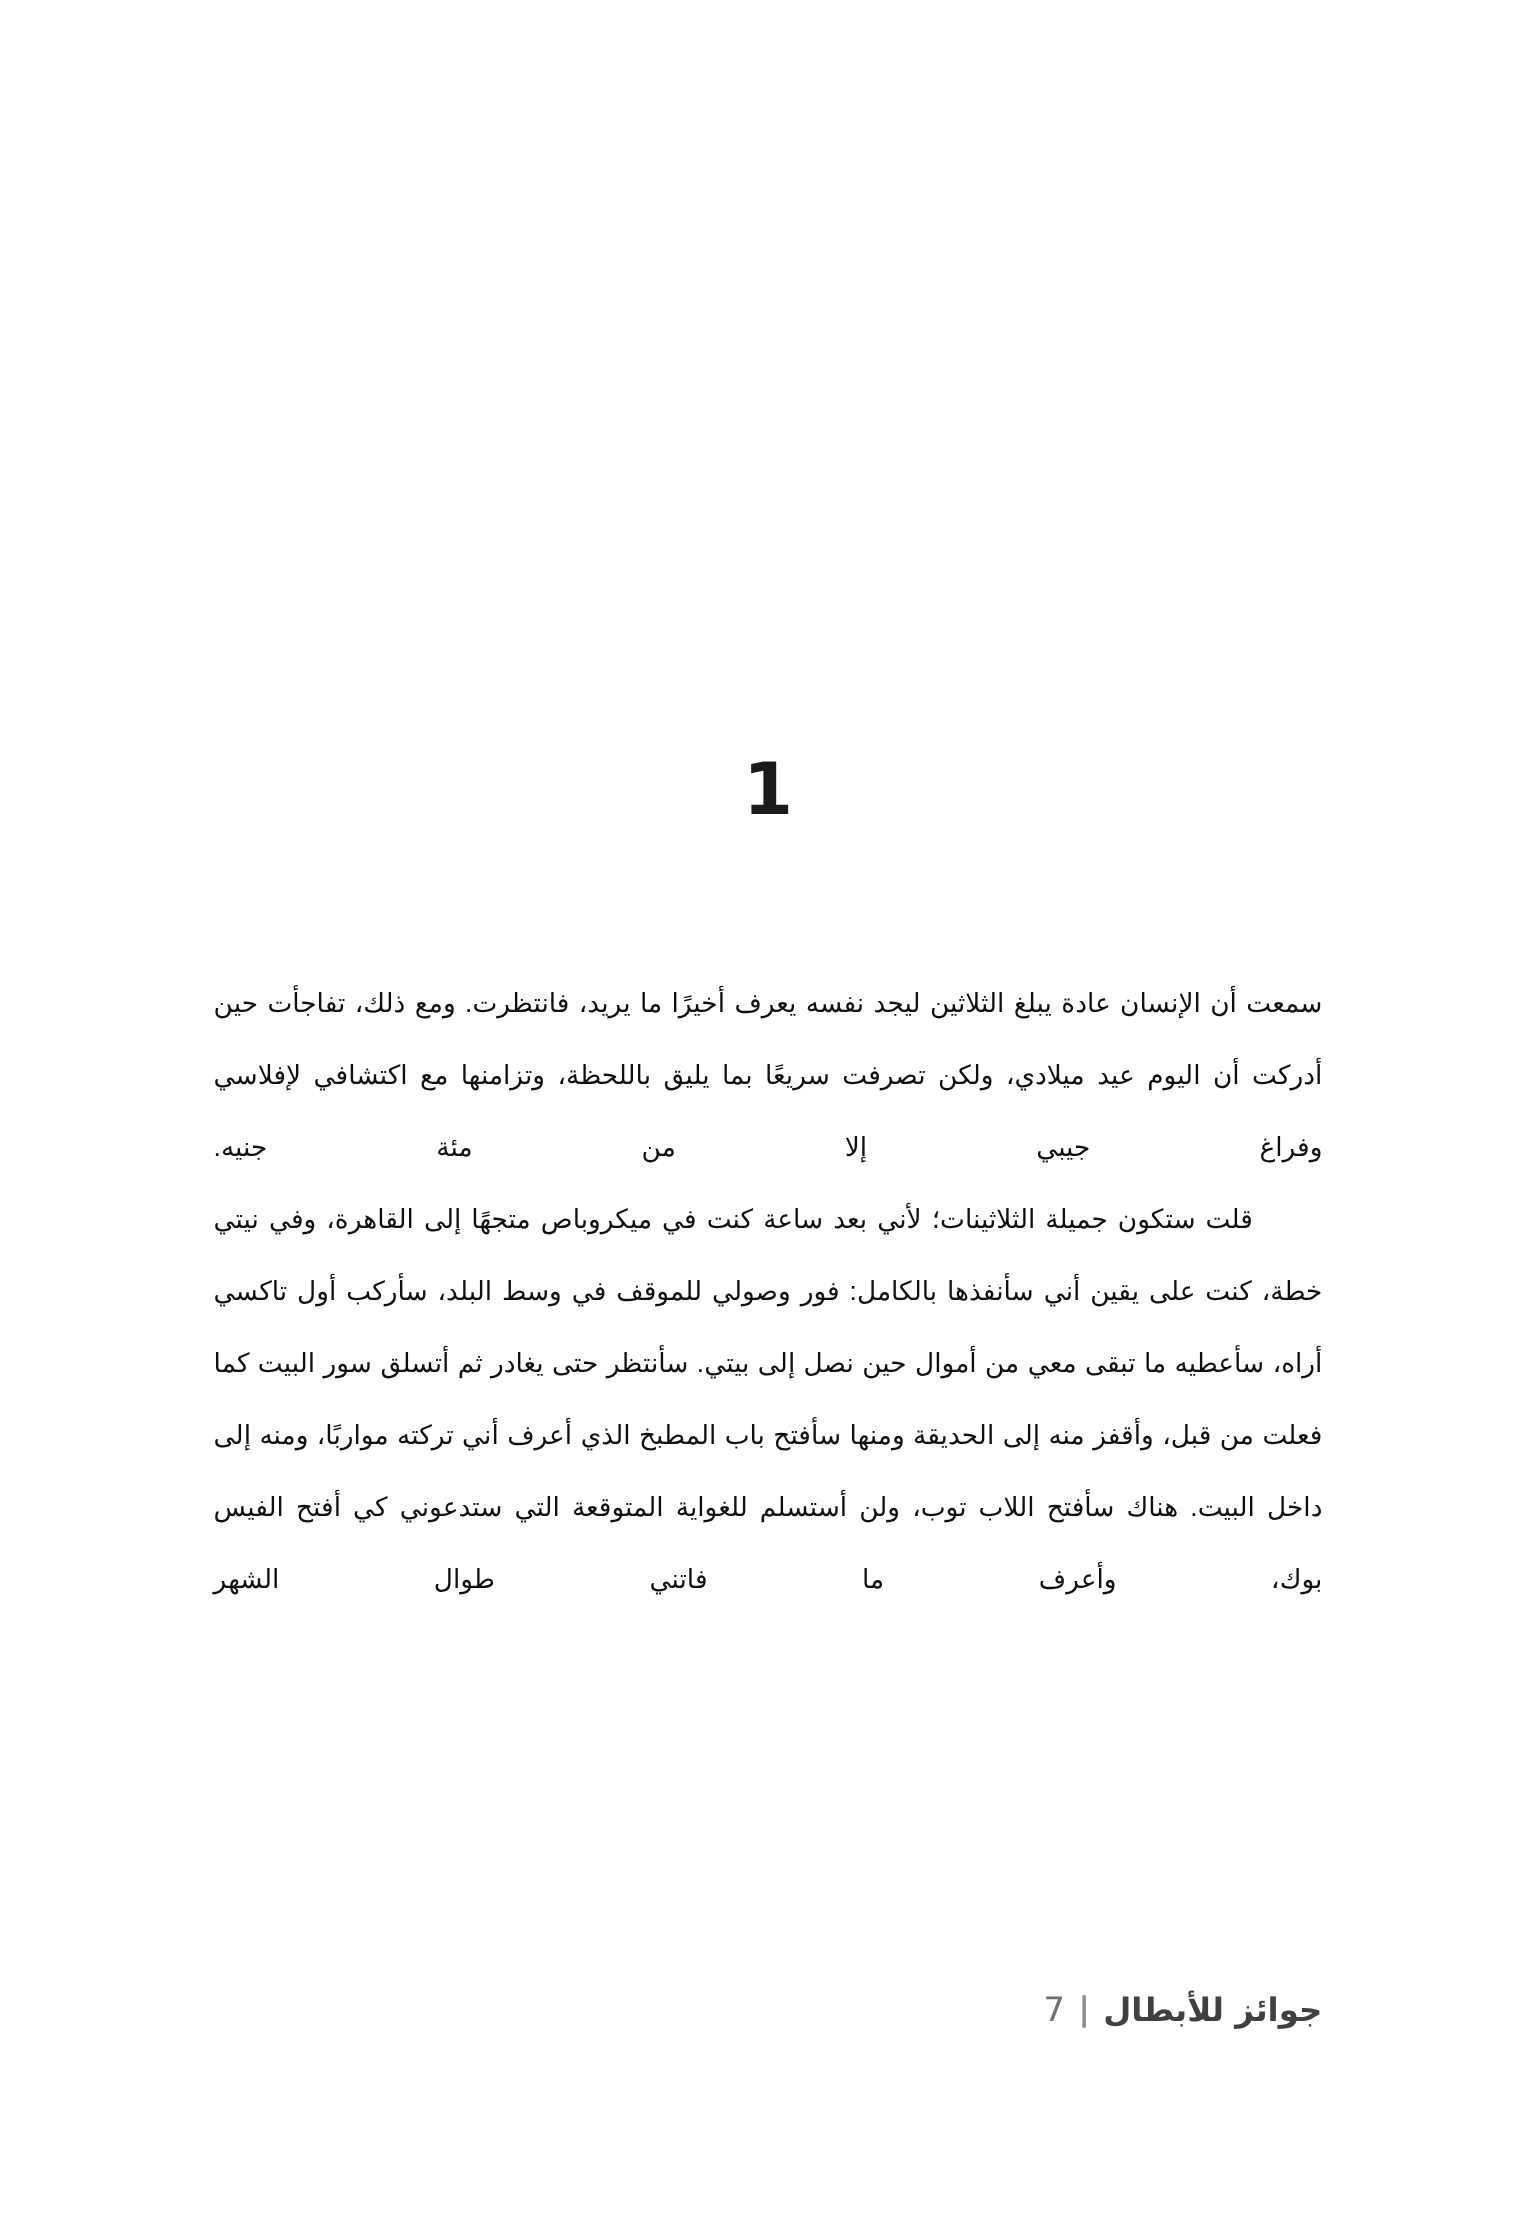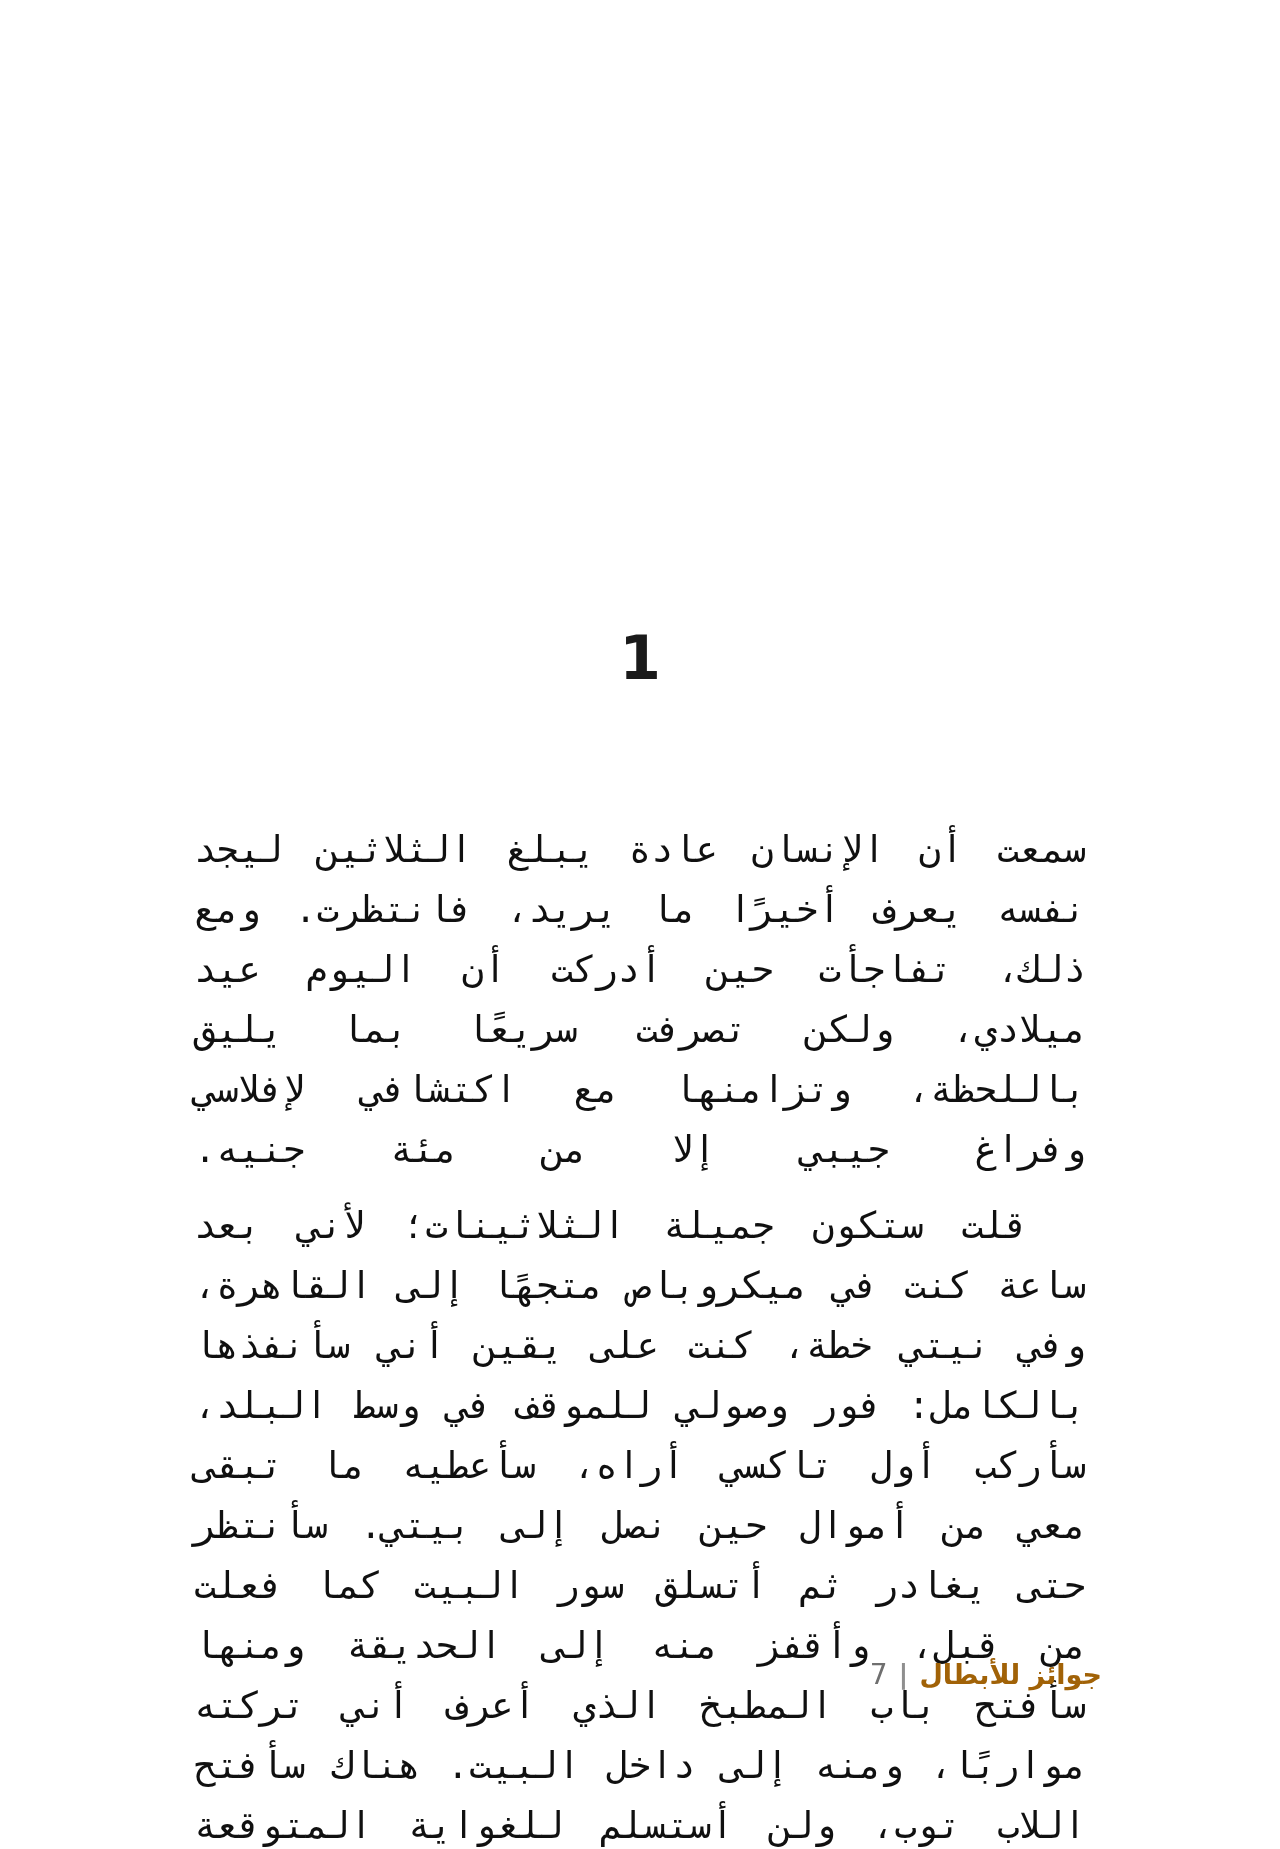--- a/index.html
+++ b/index.html
@@ -38,24 +38,24 @@
     position: absolute;
     top: 806px;
     right: 178px;
     left: 178px;
     direction: rtl;
     text-align: justify;
     text-align-last: auto;
   }
 
   .para {
-    margin: 16px;
+    margin: 0;
     padding: 0;
-    font-family: Liberation Mono, monospace;
-    font-size: 37px;
+    font-family: Liberation Sans, sans-serif;
+    font-size: 22px;
     line-height: 60px;
     color: #101010;
     text-align: justify;
     word-spacing: 0.02em;
   }
   .para + .para {
     margin-top: 0px;
   }
   .para.indent {
     text-indent: 58px;
@@ -80,21 +80,21 @@
     direction: rtl;
     display: flex;
     align-items: baseline;
     gap: 11px;
     white-space: nowrap;
   }
   .book-title {
     font-family: "DejaVu Sans", "Liberation Sans", sans-serif;
     font-size: 27px;
     font-weight: 700;
-    color: #a16207;
+    color: #404040;
     letter-spacing: 0;
   }
   .footer-sep {
     font-family: "DejaVu Sans", "Liberation Sans", sans-serif;
     font-size: 27px;
     font-weight: 700;
     color: #8f8f8f;
     position: relative;
     top: -1px;
   }

